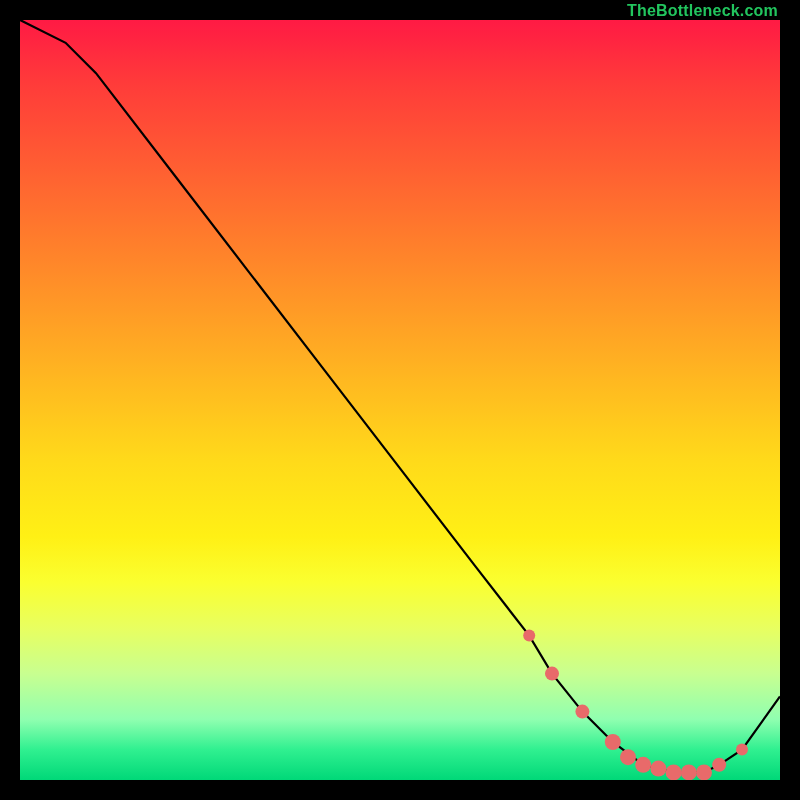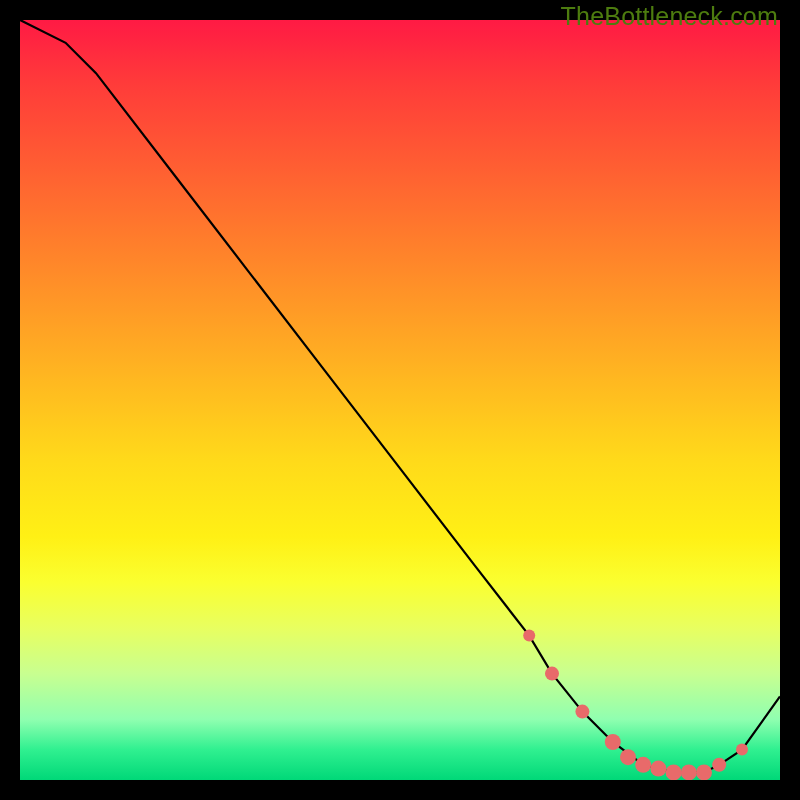--- a/index.html
+++ b/index.html
@@ -31,23 +31,23 @@
       #c8ff90 86%,
       #90ffb0 92%,
       #30f090 96%,
       #00d878 100%
     );
   }
   .attribution {
     position: absolute;
     top: 2px;
     right: 22px;
-    color: #4d7c0f;
-    font-size: 25px;
-    font-weight: 400;
+    color: #22c55e;
+    font-size: 16px;
+    font-weight: 700;
     letter-spacing: 0.2px;
   }
   svg.curve {
     position: absolute;
     left: 0;
     top: 0;
     width: 760px;
     height: 760px;
   }
 </style>

